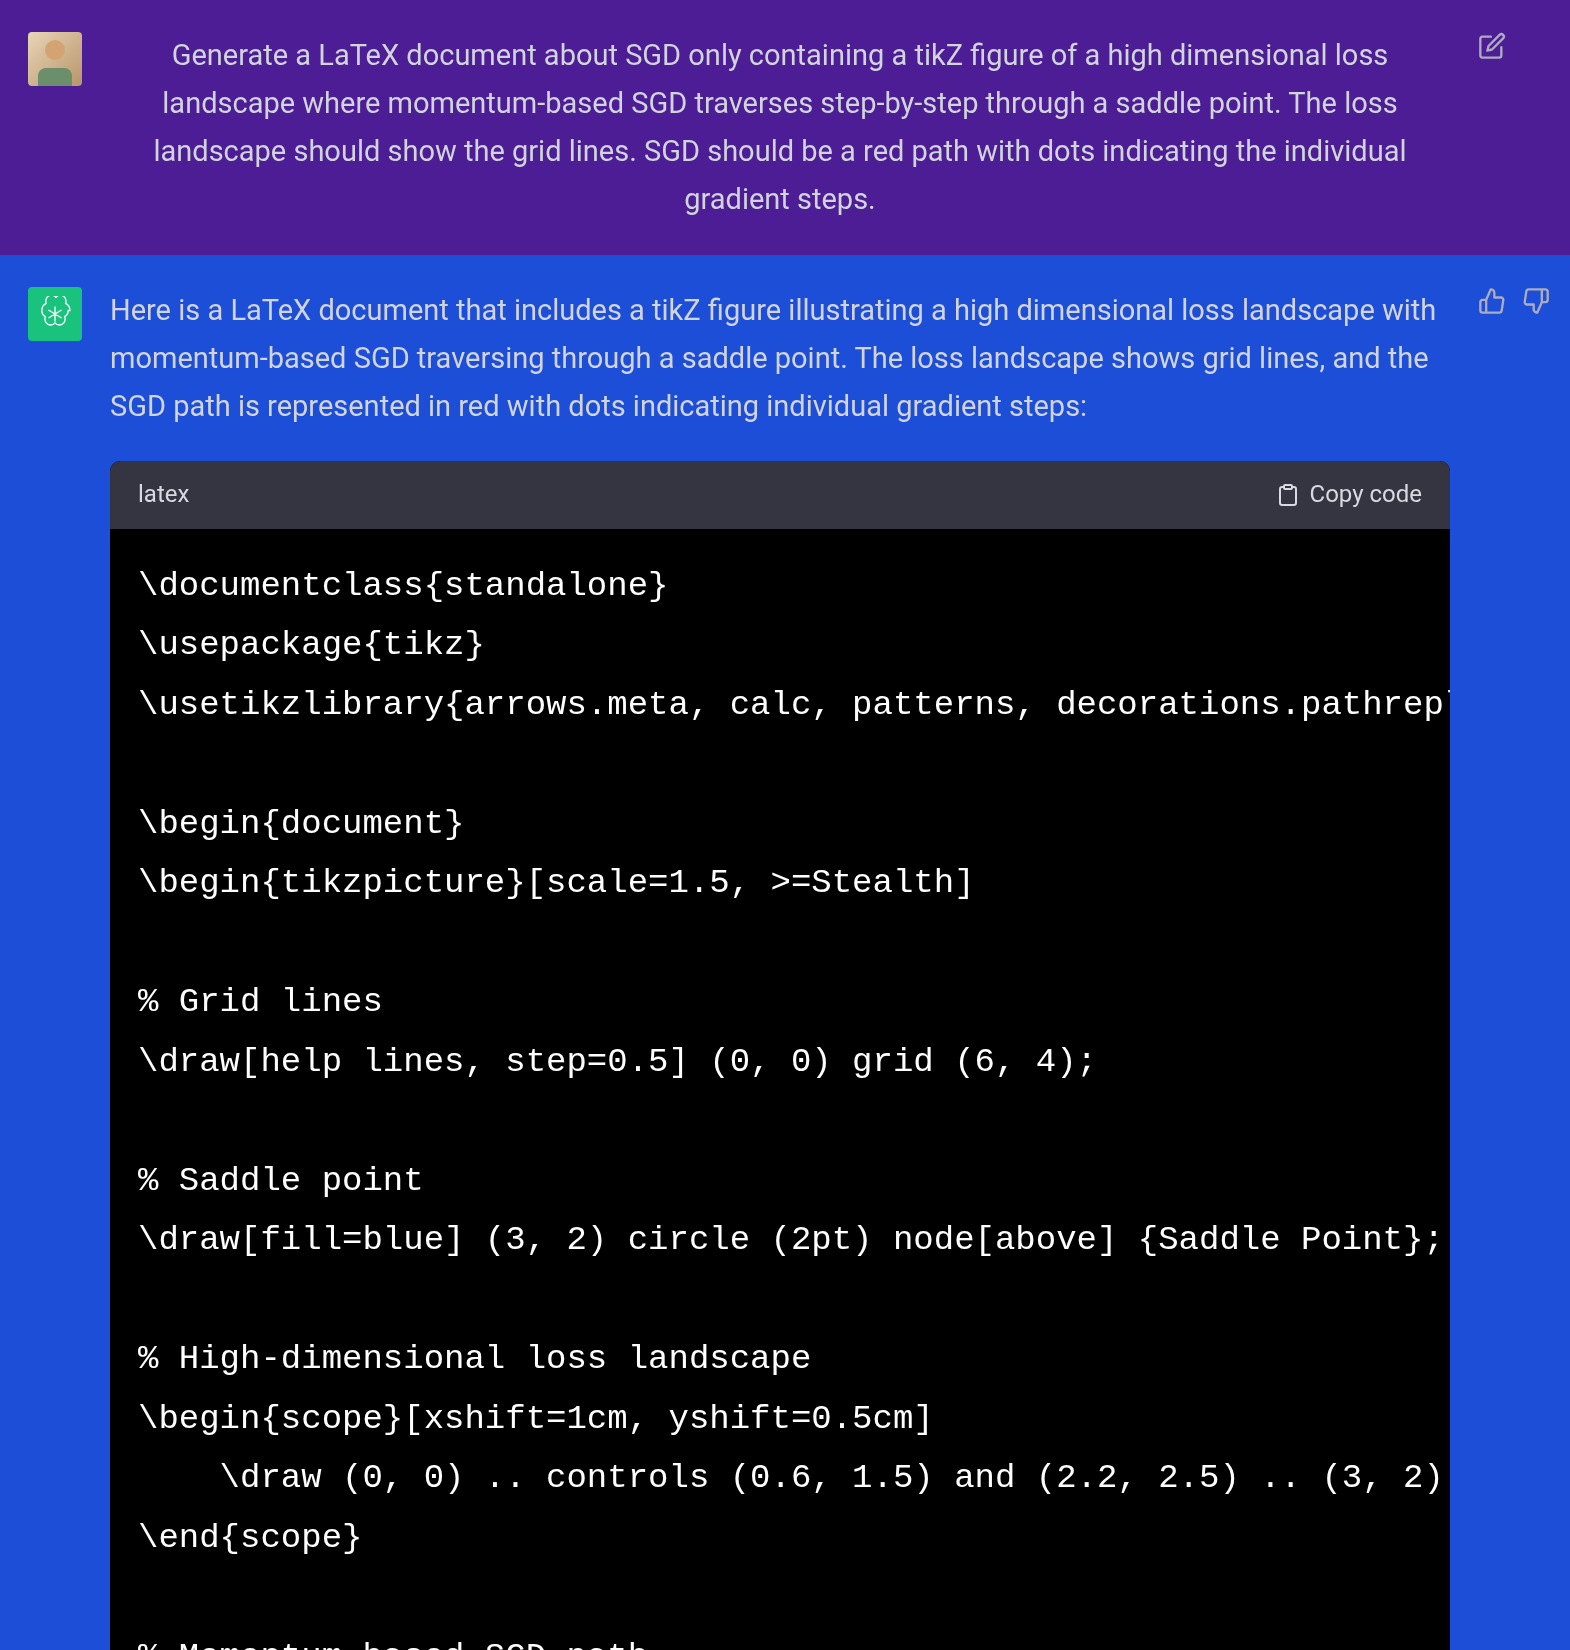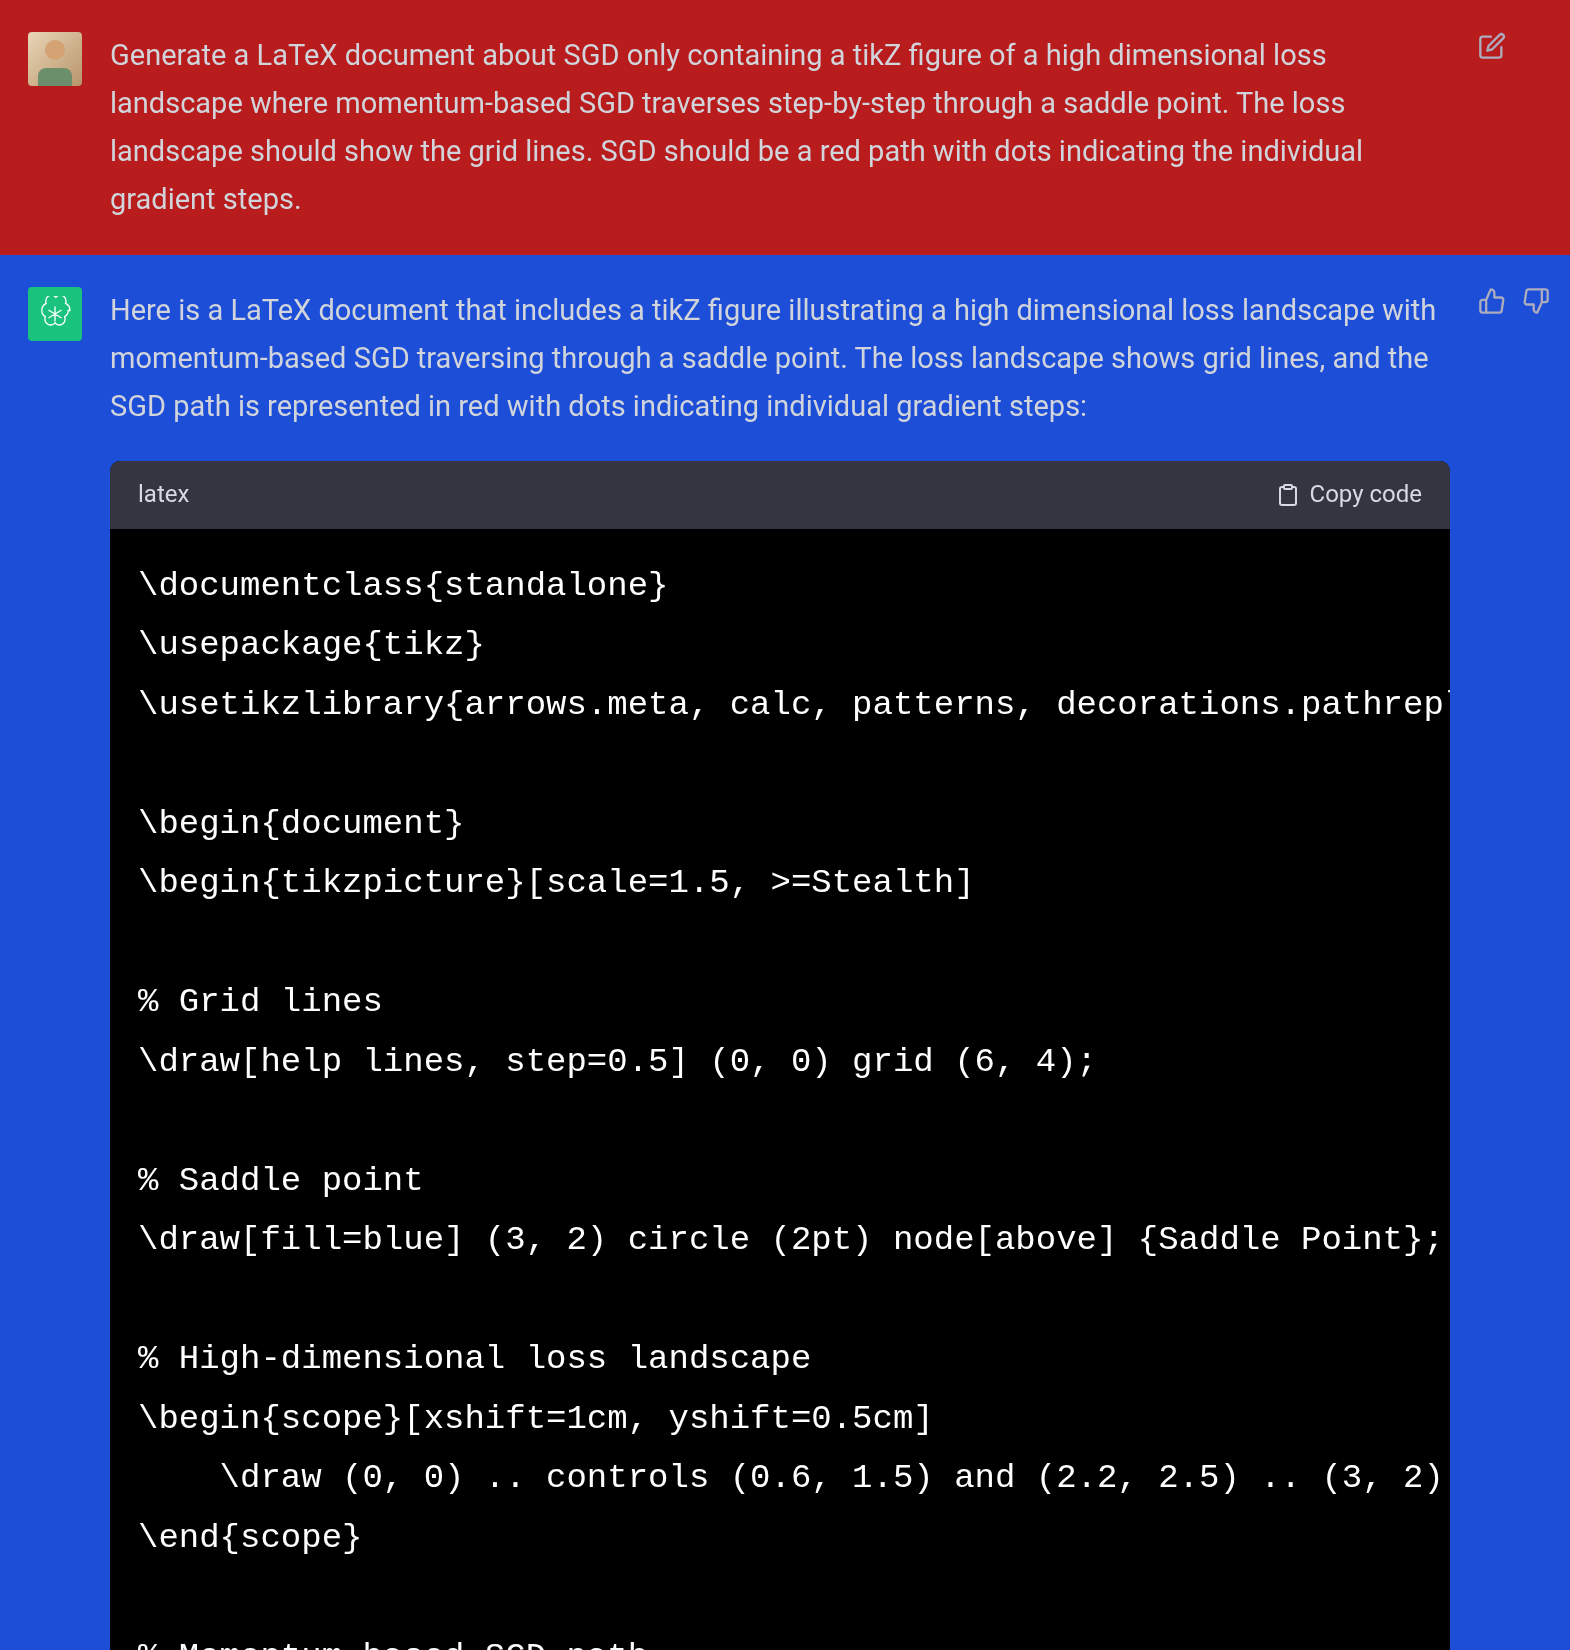--- a/index.html
+++ b/index.html
@@ -18,21 +18,22 @@
     }
     
     .message-row {
       padding: 32px 28px;
       display: flex;
       gap: 28px;
       align-items: flex-start;
     }
     
     .message-row.user {
-      background-color: #b91c1c;
+      background-color: #4c1d95;
+      text-align: center;
     }
     
     .message-row.assistant {
       background-color: #1d4ed8;
     }
     
     .avatar {
       width: 54px;
       height: 54px;
       border-radius: 4px;

